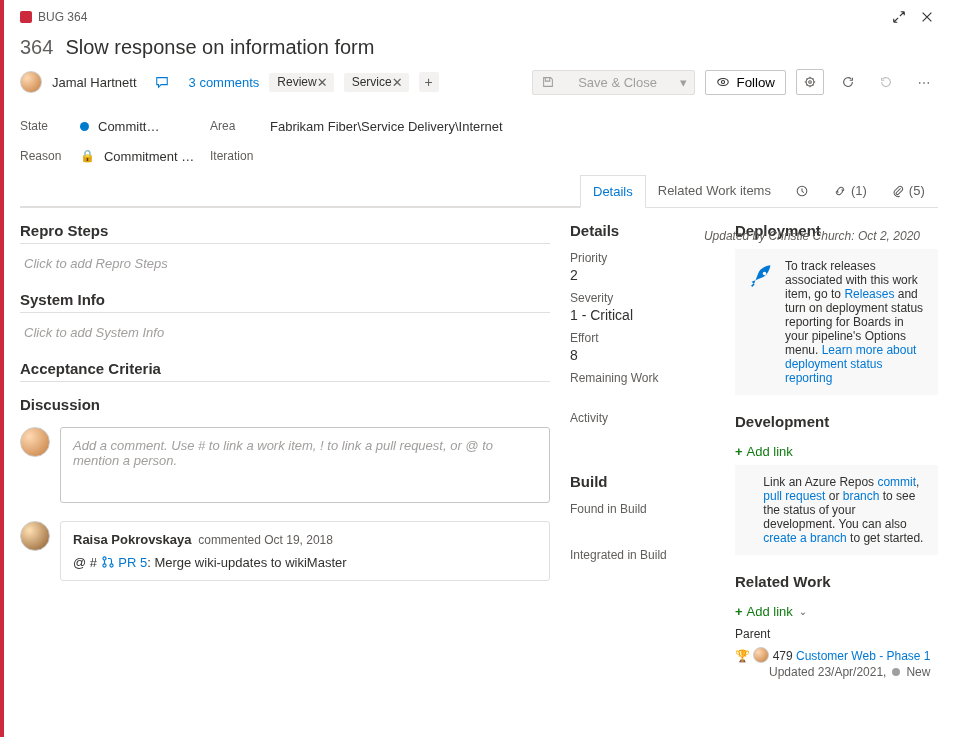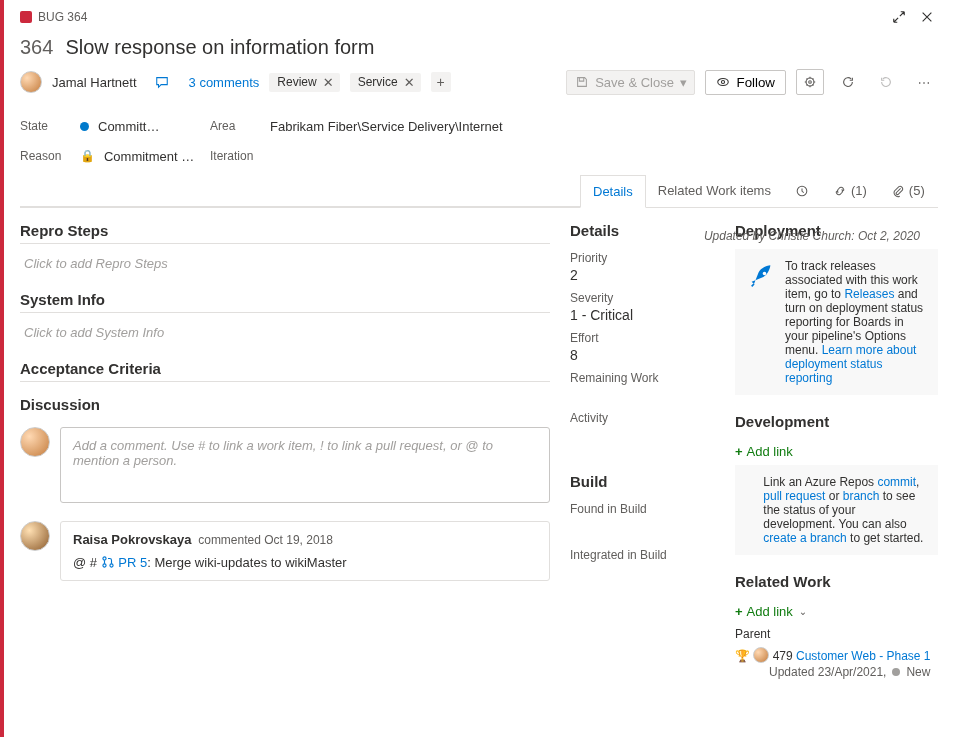--- a/index.html
+++ b/index.html
@@ -12,25 +12,25 @@
   .icon-btn { background: none; border: none; cursor: pointer; color: #323130; padding: 4px; }
   .title-row { display: flex; align-items: baseline; margin-top: 8px; gap: 12px; }
   .wid { font-size: 20px; color: #605e5c; }
   .wtitle { font-size: 20px; color: #323130; font-weight: 400; }
   .meta-row { display: flex; align-items: center; margin-top: 10px; gap: 10px; }
   .avatar { width: 22px; height: 22px; border-radius: 50%; display: inline-flex; align-items: center; justify-content: center; font-size: 11px; color: #fff; flex-shrink: 0; }
   .avatar.jamal { background: radial-gradient(circle at 30% 30%, #ffd9b3, #c47c3d); border: 1px solid #ccc; }
   .avatar.raisa { background: radial-gradient(circle at 30% 30%, #ffe0b3, #8b5a2b); border: 1px solid #ccc; }
   .assignee { font-size: 13px; }
   .comments { color: #0078d4; display: flex; align-items: center; gap: 20px; margin-left: 8px; }
-  .tag { background: #f3f2f1; border-radius: 2px; padding: 2px 6px 2px 8px; display: inline-flex; align-items: center; gap: 6px; font-size: 12px; }
+  .tag { background: #f3f2f1; border-radius: 2px; padding: 2px 6px 2px 8px; display: inline-flex; align-items: center; gap: 0; font-size: 12px; }
   .tag .x { color: #605e5c; cursor: pointer; font-size: 13px; }
   .addtag { width: 20px; height: 20px; border: none; background: #f3f2f1; color: #605e5c; cursor: pointer; font-size: 14px; border-radius: 2px; }
   .meta-row .spacer { flex: 1; }
-  .saveclose { background: #f3f2f1; border: 1px solid #e1dfdd; color: #a19f9d; padding: 4px 8px; display: flex; align-items: center; gap: 6px; border-radius: 2px; }
+  .saveclose { background: #f3f2f1; border: 1px solid #e1dfdd; color: #a19f9d; padding: 4px 8px; display: flex; align-items: center; gap: 23px; border-radius: 2px; }
   .follow { background: #fff; border: 1px solid #c8c6c4; padding: 4px 10px; border-radius: 2px; display: flex; align-items: center; gap: 6px; cursor: pointer; }
   .tool-icon { width: 28px; height: 26px; display: inline-flex; align-items: center; justify-content: center; border: 1px solid #c8c6c4; border-radius: 2px; cursor: pointer; color: #605e5c; background:#fff; }
   .tool-icon.noborder { border: none; }
   .fields { display: flex; margin-top: 16px; gap: 0; }
   .fcol-labels { width: 60px; color: #605e5c; font-size: 12px; }
   .fcol-labels div { height: 30px; display: flex; align-items: center; }
   .fcol-vals { width: 130px; font-size: 13px; }
   .fcol-vals div { height: 30px; display: flex; align-items: center; gap: 9px; }
   .dot { width: 9px; height: 9px; border-radius: 50%; display: inline-block; }
   .dot.blue { background: #007acc; }

